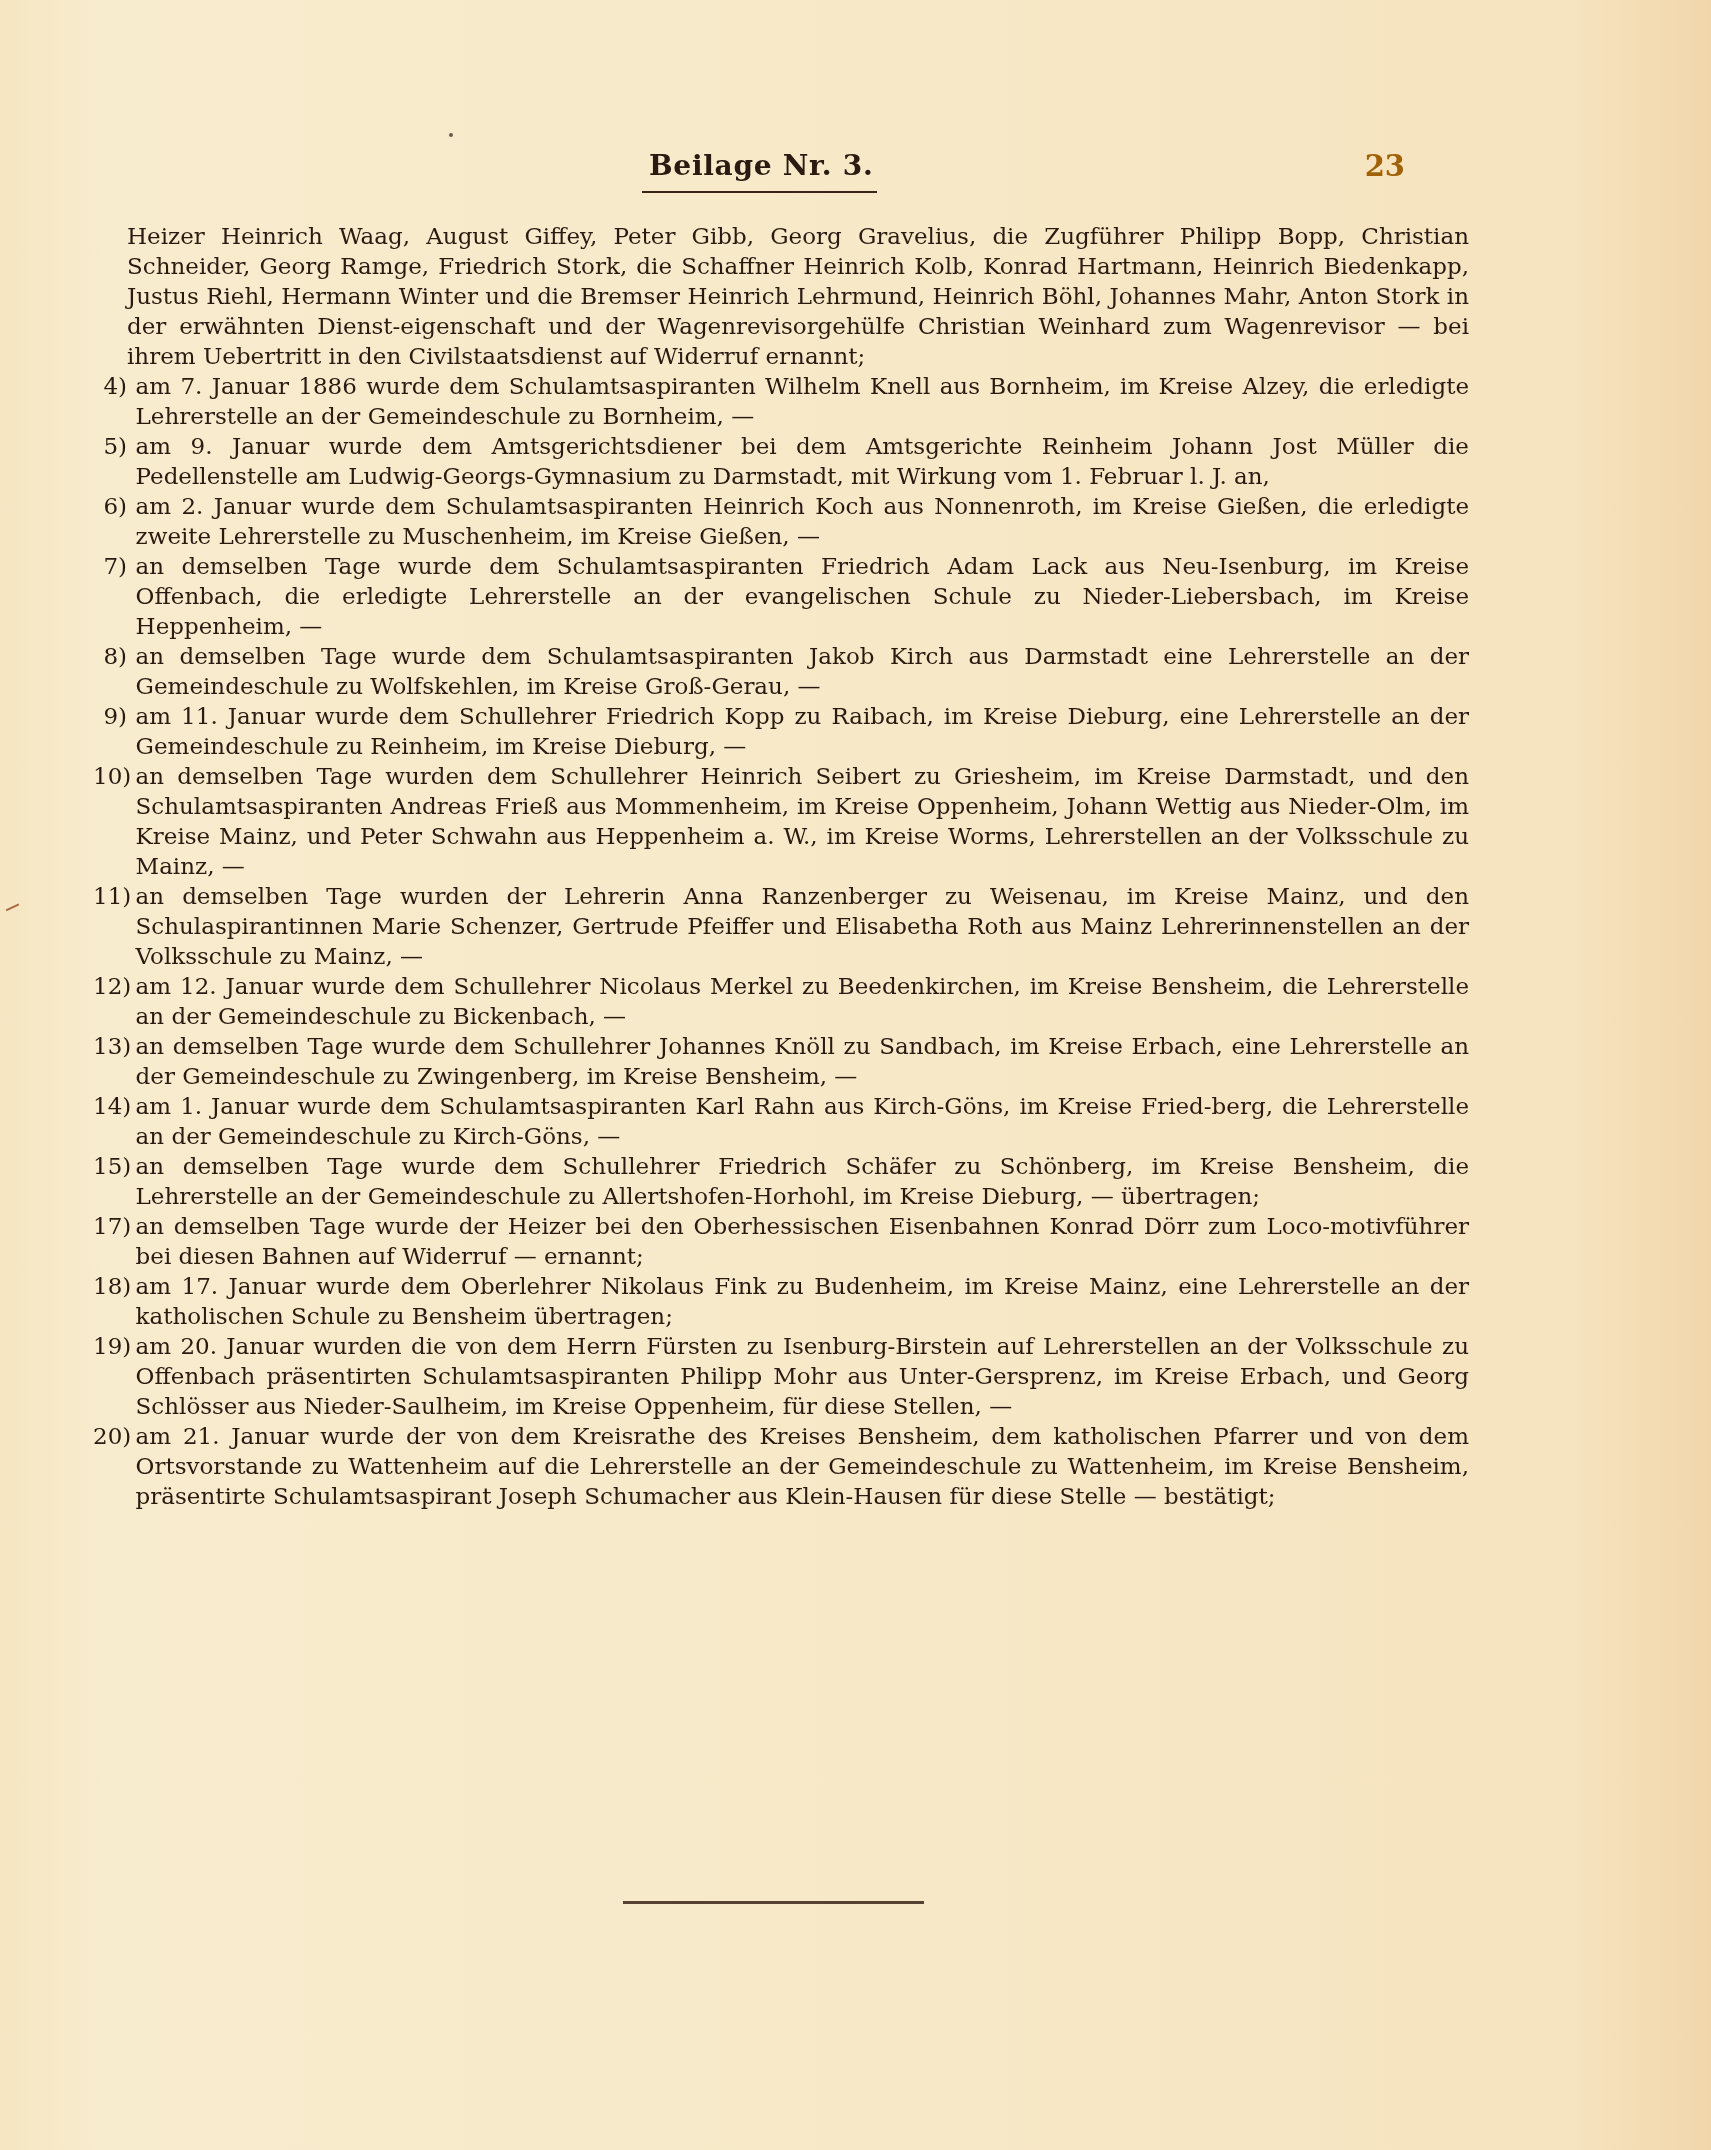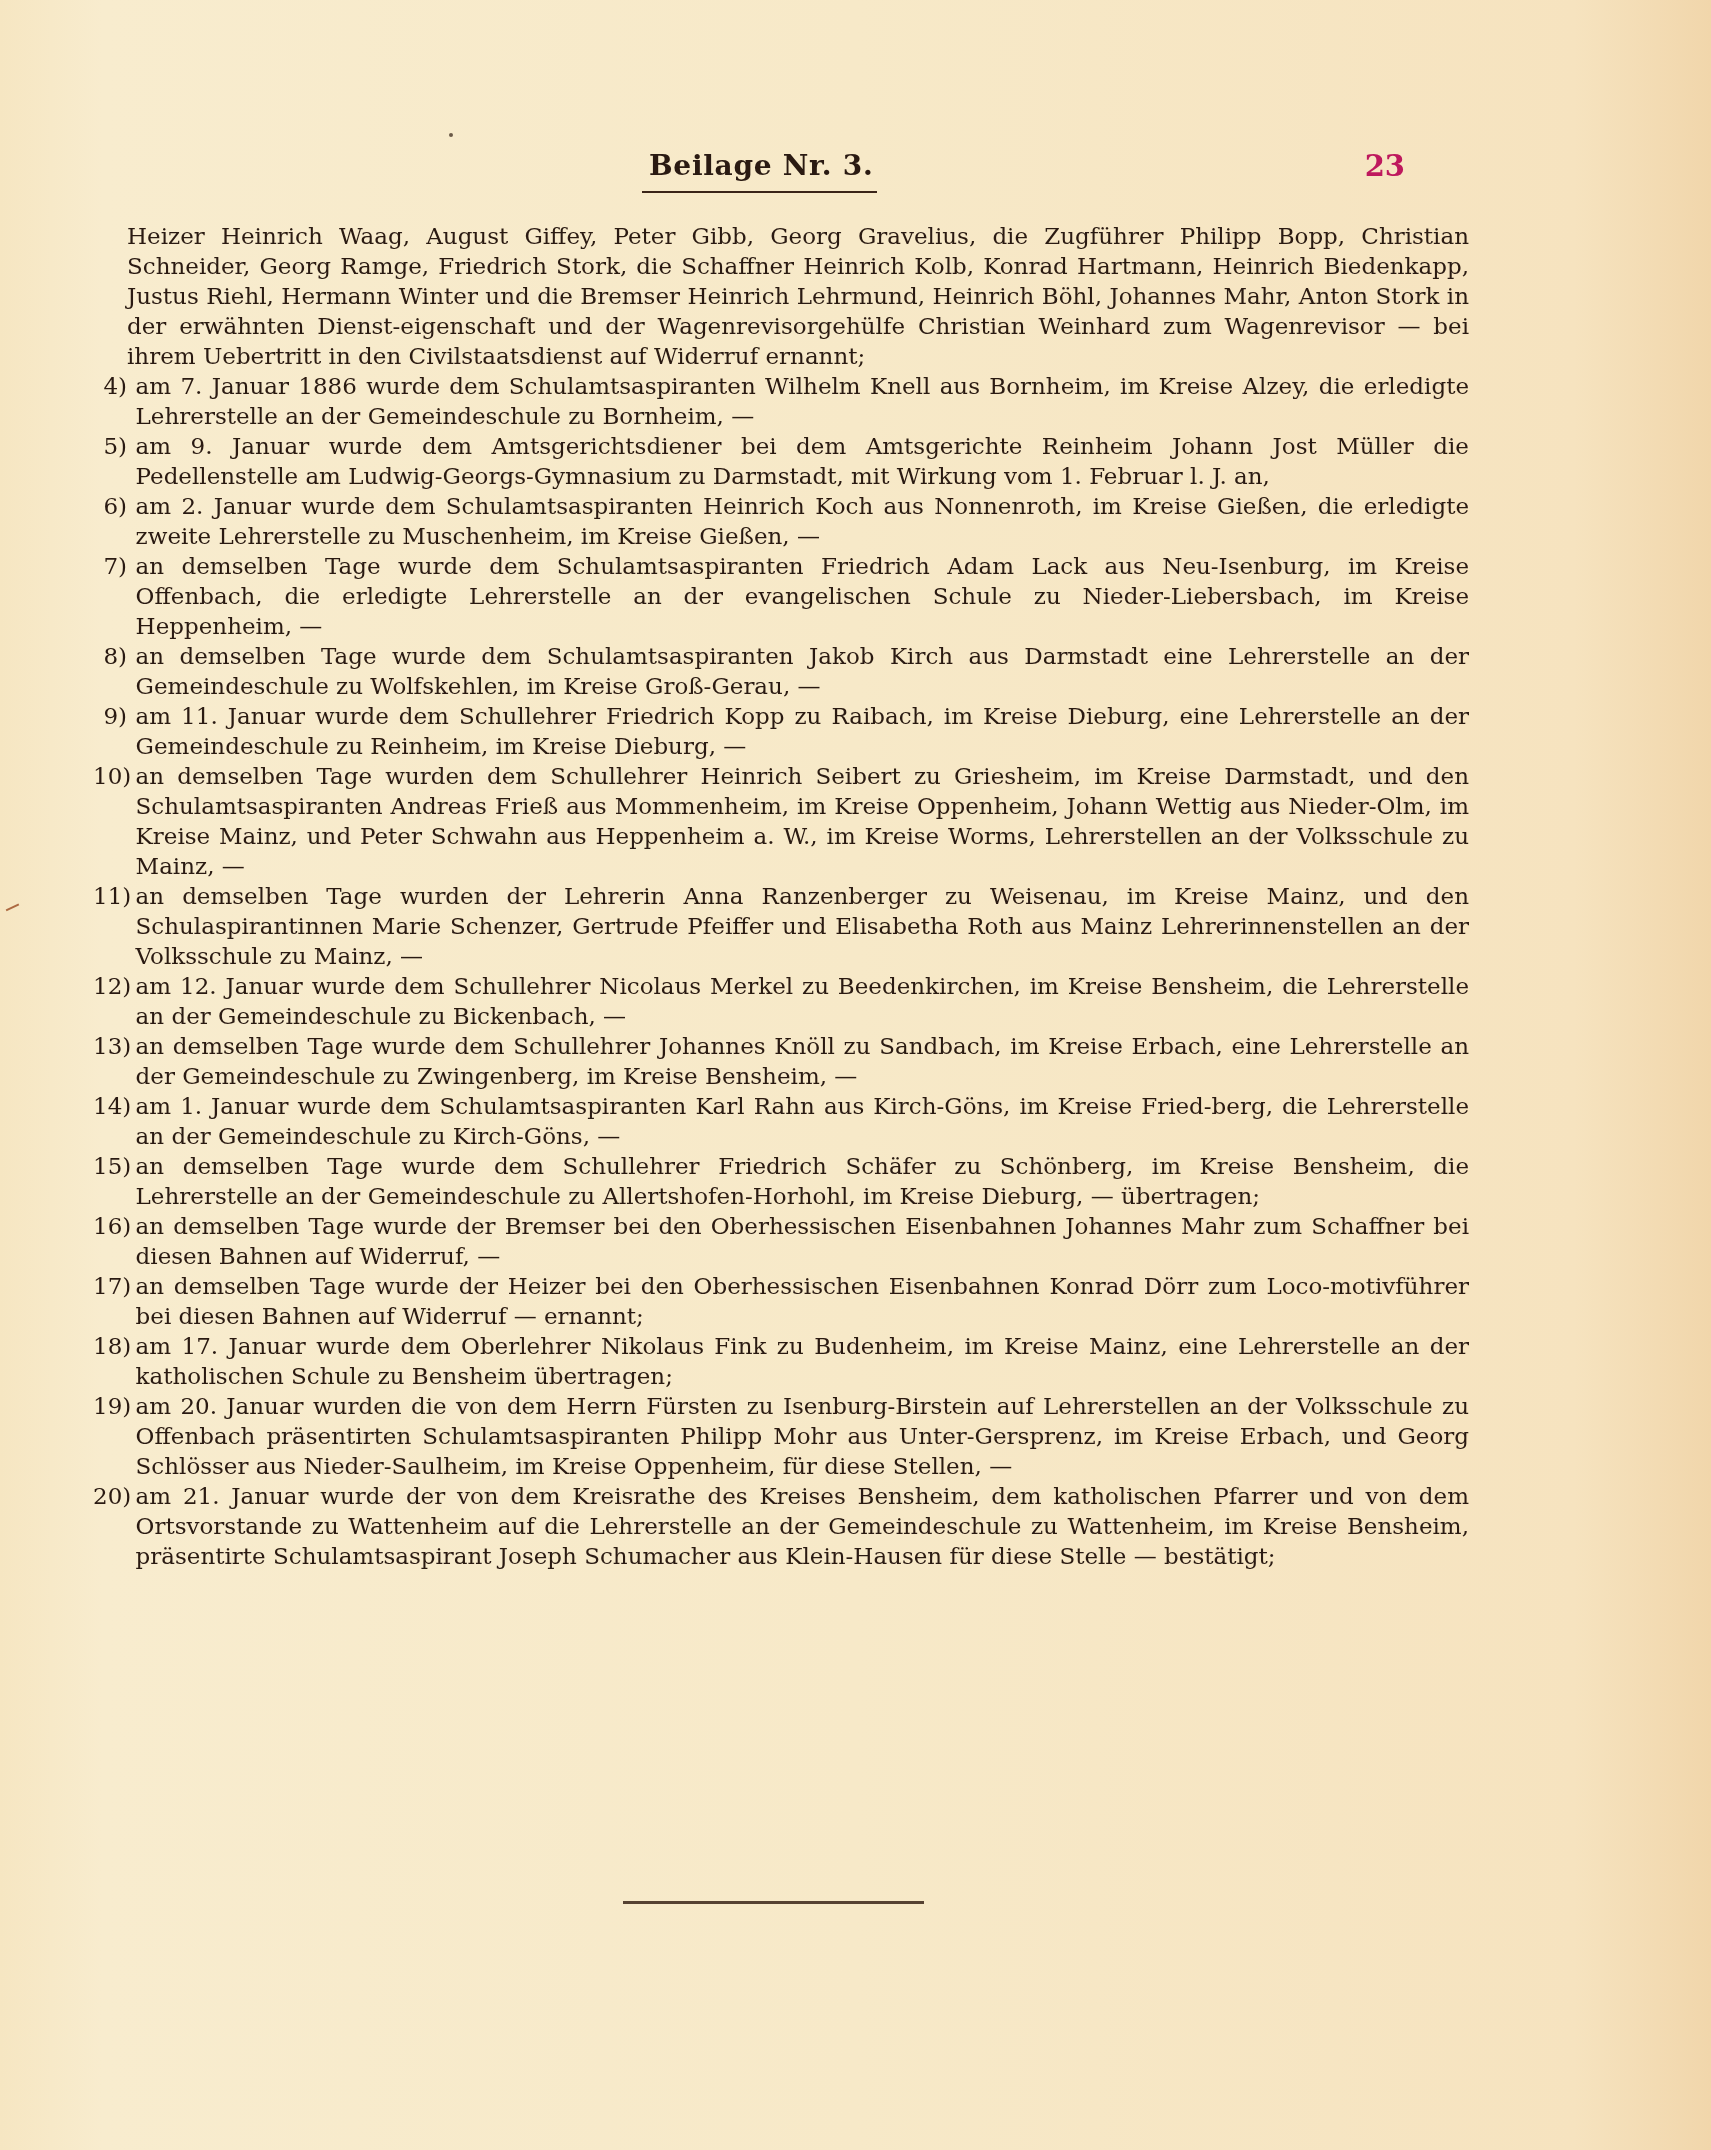--- a/index.html
+++ b/index.html
@@ -17,21 +17,21 @@
   .header-title {
     position: absolute; left: 0; top: 0;
     font-family: "DejaVu Serif", serif; font-weight: bold; font-size: 28px; letter-spacing: 0.7px;
     color: #2a1a12;
   }
   .header-rule {
     position: absolute; left: -7.2px; top: 42px; width: 235px; height: 2.1px; background: #3a2418;
   }
   .page-number {
     position: absolute; right: 0; top: 0;
-    font-family: "DejaVu Serif", serif; font-weight: bold; font-size: 29px; color: #be185d;
+    font-family: "DejaVu Serif", serif; font-weight: bold; font-size: 29px; color: #a16207;
   }
   .body-text {
     position: absolute; left: 93px; top: 221px; width: 1376px;
     font-family: "DejaVu Serif", serif; font-size: 23px; line-height: 30px;
     text-align: justify;
   }
   .intro { padding-left: 34px; margin: 0; }
   .entry { display: flex; margin: 0; }
   .entry-num { width: 34px; text-align: right; flex: none; padding-right: 8.6px; }
   .entry-text { flex: 1; }
@@ -104,24 +104,20 @@
         </div>
         <div class="entry">
           <span class="entry-num">14)</span>
           <span class="entry-text">am 1. Januar wurde dem Schulamtsaspiranten Karl Rahn aus Kirch-Göns, im Kreise Fried-berg, die Lehrerstelle an der Gemeindeschule zu Kirch-Göns, —</span>
         </div>
         <div class="entry">
           <span class="entry-num">15)</span>
           <span class="entry-text">an demselben Tage wurde dem Schullehrer Friedrich Schäfer zu Schönberg, im Kreise Bensheim, die Lehrerstelle an der Gemeindeschule zu Allertshofen-Horhohl, im Kreise Dieburg, — übertragen;</span>
         </div>
         <div class="entry">
-          <span class="entry-num">16)</span>
-          <span class="entry-text">an demselben Tage wurde der Bremser bei den Oberhessischen Eisenbahnen Johannes Mahr zum Schaffner bei diesen Bahnen auf Widerruf, —</span>
-        </div>
-        <div class="entry">
           <span class="entry-num">17)</span>
           <span class="entry-text">an demselben Tage wurde der Heizer bei den Oberhessischen Eisenbahnen Konrad Dörr zum Loco-motivführer bei diesen Bahnen auf Widerruf — ernannt;</span>
         </div>
         <div class="entry">
           <span class="entry-num">18)</span>
           <span class="entry-text">am 17. Januar wurde dem Oberlehrer Nikolaus Fink zu Budenheim, im Kreise Mainz, eine Lehrerstelle an der katholischen Schule zu Bensheim übertragen;</span>
         </div>
         <div class="entry">
           <span class="entry-num">19)</span>
           <span class="entry-text">am 20. Januar wurden die von dem Herrn Fürsten zu Isenburg-Birstein auf Lehrerstellen an der Volksschule zu Offenbach präsentirten Schulamtsaspiranten Philipp Mohr aus Unter-Gersprenz, im Kreise Erbach, und Georg Schlösser aus Nieder-Saulheim, im Kreise Oppenheim, für diese Stellen, —</span>

